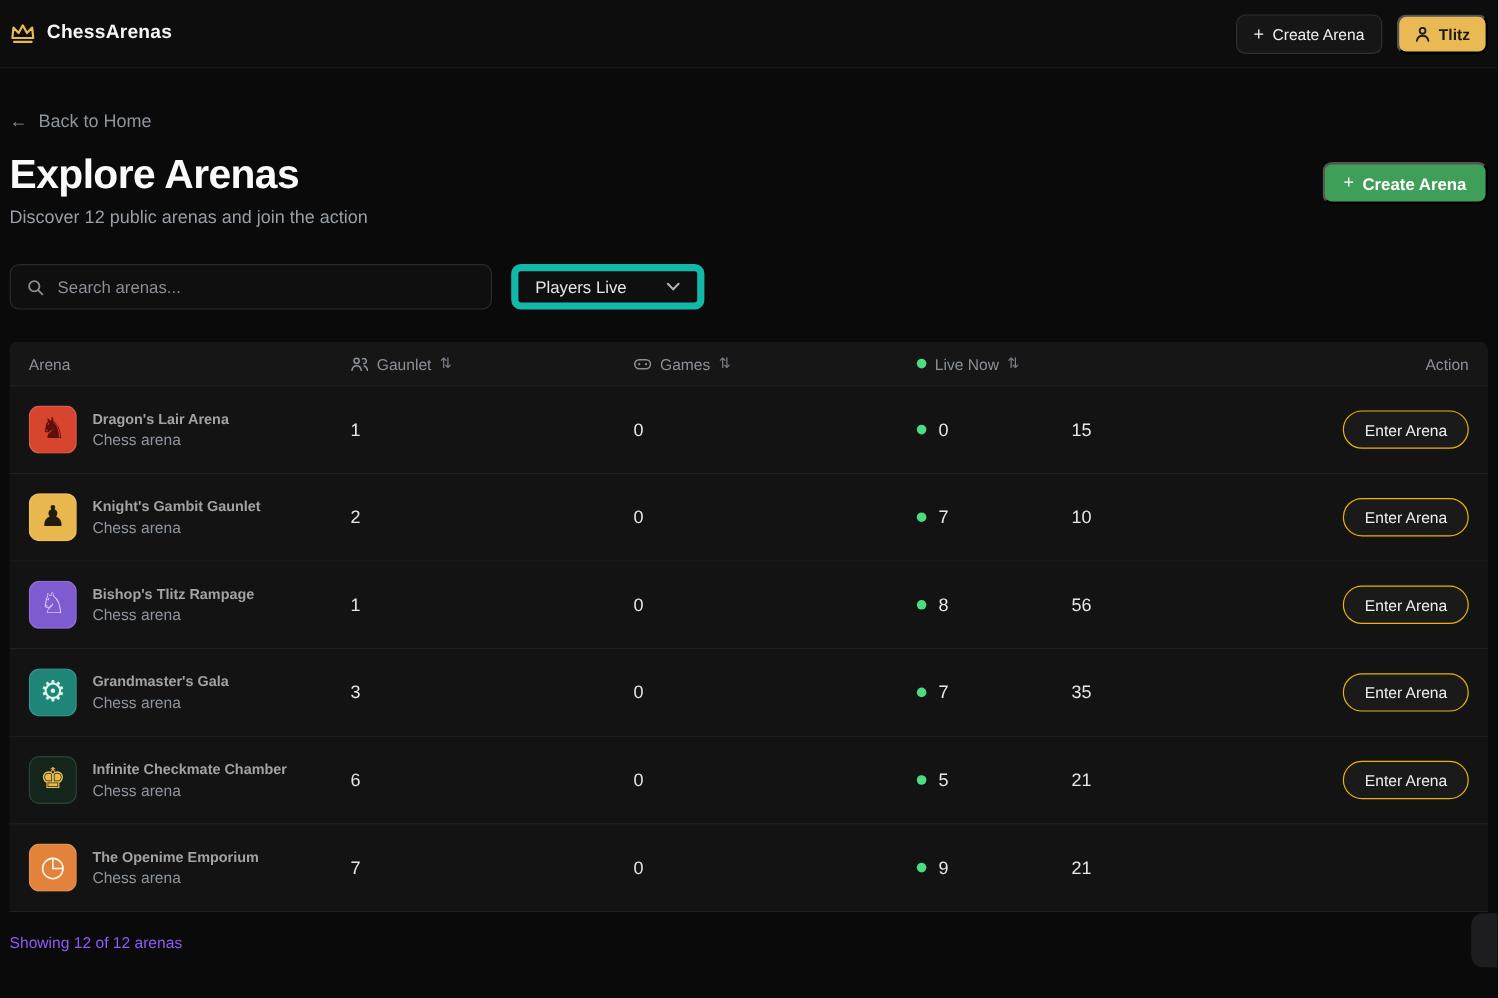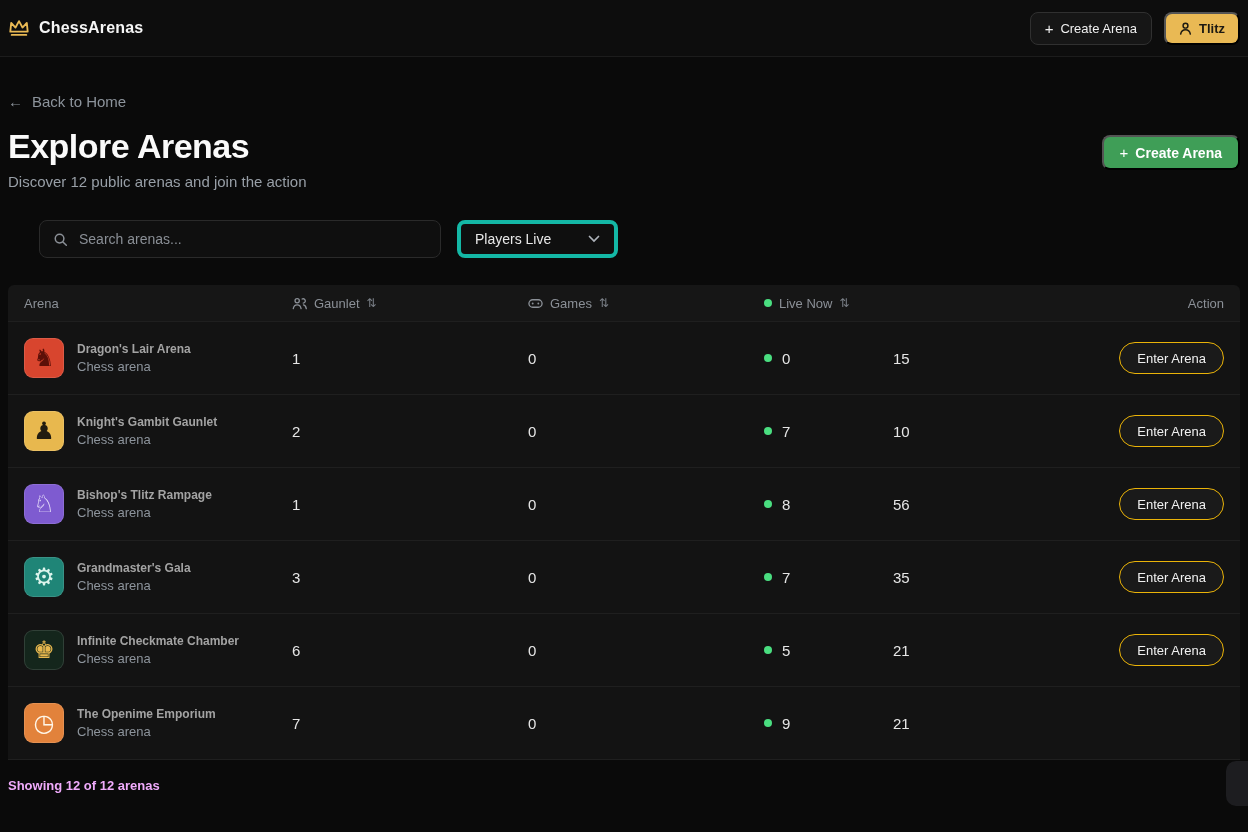--- a/index.html
+++ b/index.html
@@ -40,29 +40,29 @@
   h1.page-title { margin:0; font-size:34px; font-weight:800; letter-spacing:-.5px; color:#fafafa; }
   .subtitle { margin-top:7px; color:#989fa7; font-size:15px; }
   .btn-green {
     height:35px; padding:0 16px; background:#3f9e57; color:#ffffff;
     font-size:14px; font-weight:600; margin-top:8px; border-radius:8px;
   }
 
   .search-row { display:flex; gap:16px; margin-top:30px; }
   .search-box {
     width:402px; height:38px; border:1px solid #2a2a2a; border-radius:8px;
-    background:#0f0f0f; display:flex; align-items:center; gap:9px; padding:12px 13px;margin-left:31px;
+    background:#0f0f0f; display:flex; align-items:center; gap:9px; padding:12px 13px;
   }
   .search-box input {
     flex:1; background:transparent; border:none; outline:none;
     color:#e5e5e5; font-size:14px; font-family:"Liberation Sans", sans-serif;
   }
   .search-box input::placeholder { color:#8a8f96; }
   .filter-select {
-    width:161px; height:38px; border:4px solid #14b8a6; border-radius:8px;
+    width:161px; height:38px; border:6px solid #14b8a6; border-radius:8px;
     background:#0f0f0f; display:flex; align-items:center; justify-content:space-between;
     padding:0 14px; font-size:14px; color:#e8e8e8; cursor:pointer;
   }
 
   
   .table { margin-top:27px; }
   .trow {
     display:grid;
     grid-template-columns:268px 236px 236px 129px 1fr auto;
     align-items:center; padding:0 16px;
@@ -88,21 +88,21 @@
   .live-cell { display:flex; align-items:center; gap:10px; font-size:15px; color:#e6e6e6; }
   .live-dot { width:8px; height:8px; border-radius:50%; background:#4ade80; flex:0 0 8px; }
   .action-cell { justify-self:end; }
   .btn-enter {
     height:32px; padding:0 17px; border-radius:999px;
     background:#1a1a1a; border:1px solid #eab308; color:#f0f0f0; font-size:13px;
   }
 
   .table-footer {
     border-top:1px solid #1f1f1f; padding-top:18px;
-    color:#f0abfc; font-size:13px;font-weight:bold;
+    color:#8b5cf6; font-size:13px;
   }
 
   .corner-widget {
     position:absolute; right:0; bottom:26px; width:22px; height:45px;
     background:#1d1d20; border-radius:10px 0 0 10px; cursor:pointer;
   }
 
   svg { display:block; }
 </style>
 </head>

